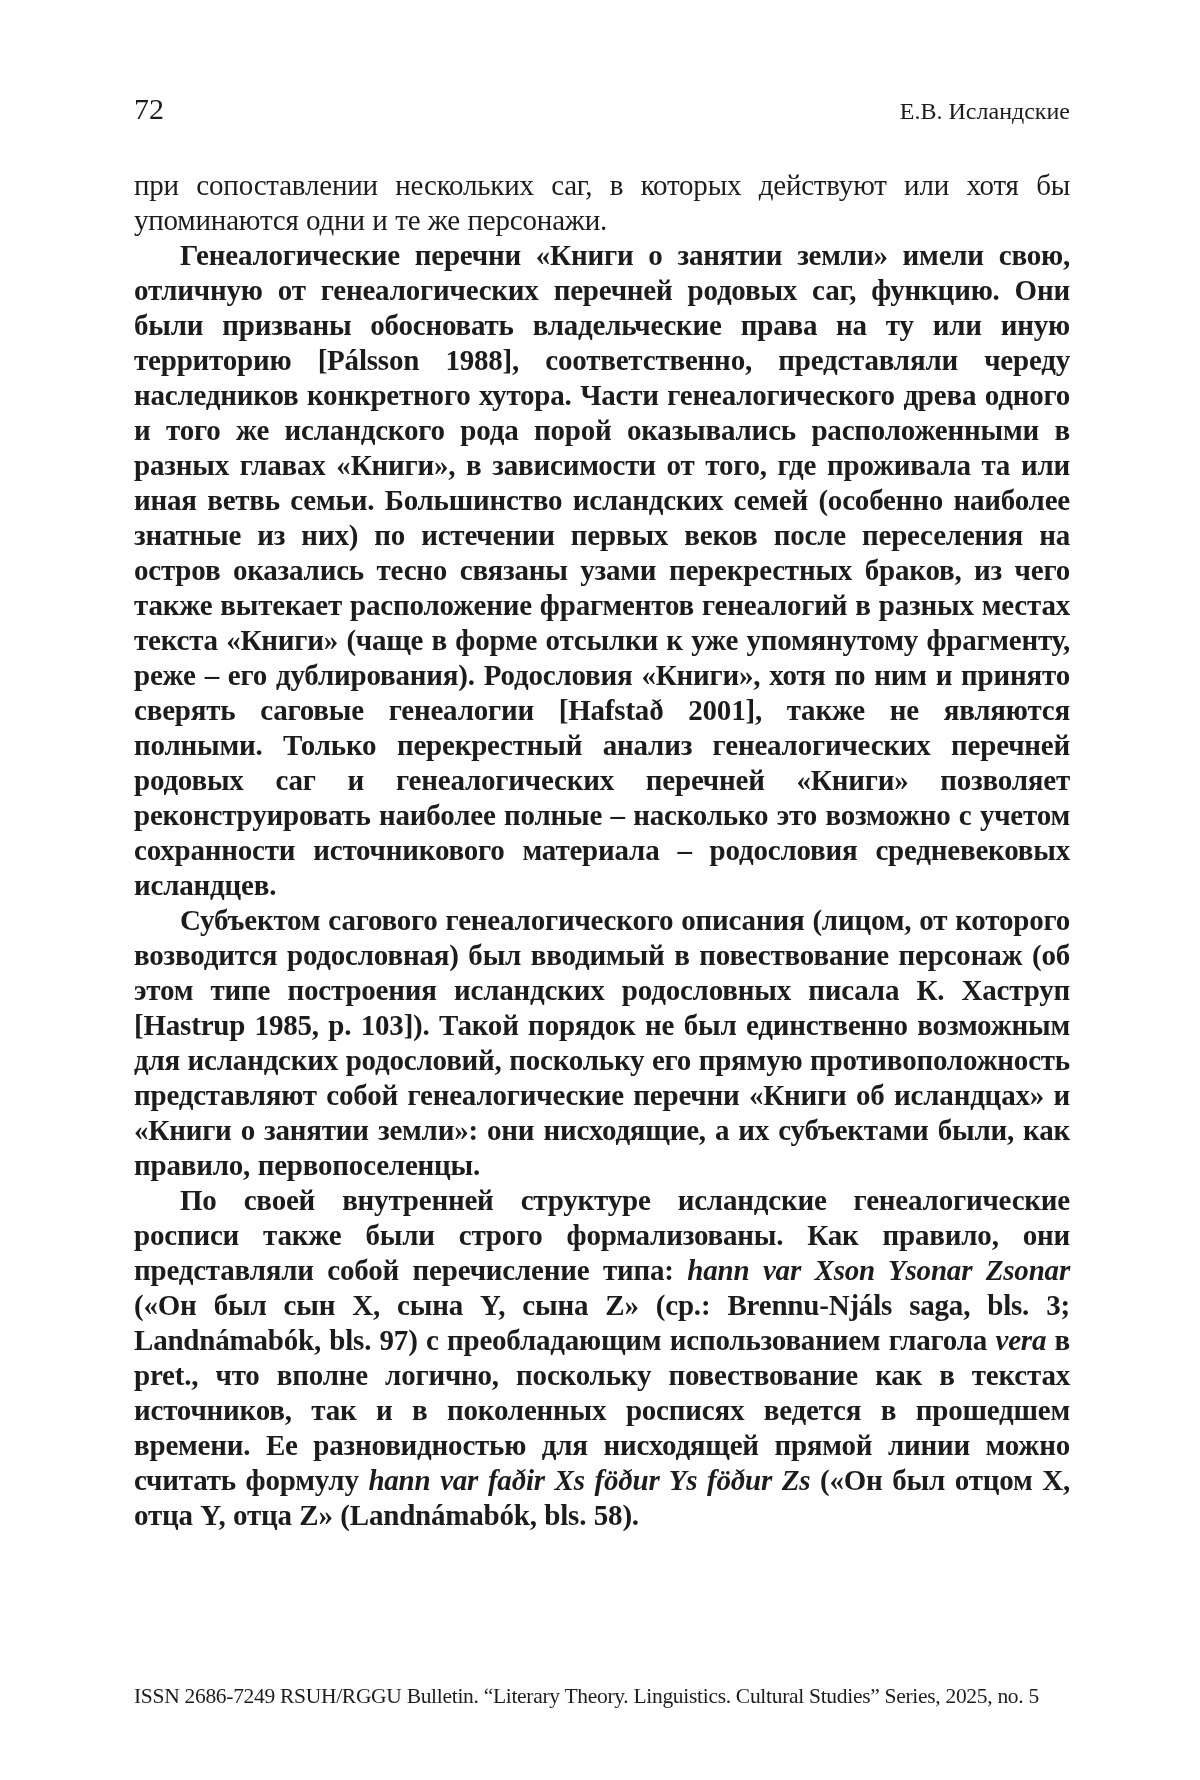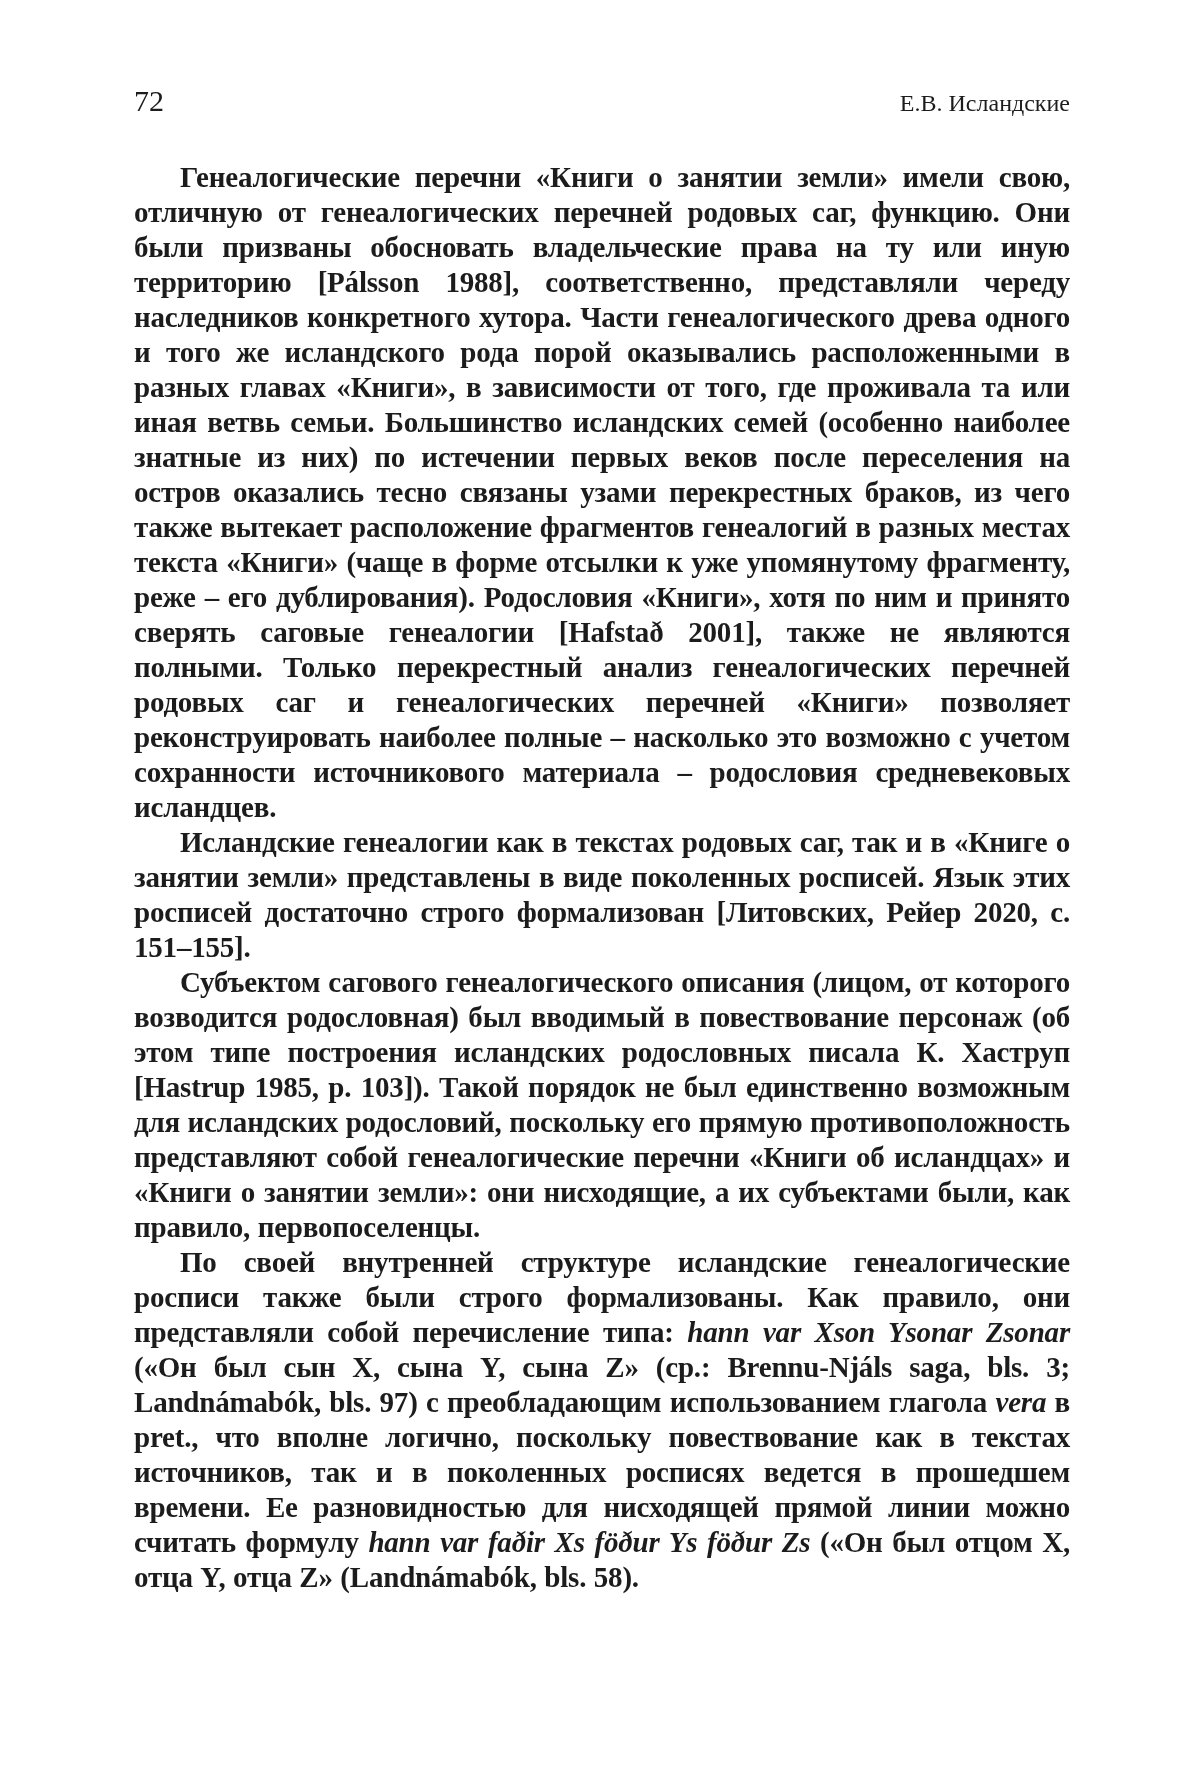--- a/index.html
+++ b/index.html
@@ -4,21 +4,21 @@
 <style>
   html, body {
     margin: 0;
     padding: 0;
     background: #ffffff;
   }
   .page {
     position: relative;
     width: 1200px;
     height: 1764px;
-    margin: 4px auto;
+    margin: 12px auto;
     box-sizing: border-box;
     background: #ffffff;
     color: #1c1c1c;
     font-family: "Liberation Serif", "DejaVu Serif", serif;
     padding: 82px 130px 0 134px;
     overflow: hidden;
   }
   .header {
     display: flex;
     justify-content: space-between;
@@ -65,20 +65,21 @@
 <body>
 
 <div class="page">
 
   <div class="header">
     <span class="page-number">72</span>
     <span class="author">Е.В. Исландские</span>
   </div>
 
   <div class="body-text" id="body-text">
+      <p><span>при сопоставлении нескольких саг, в которых действуют или хотя бы упоминаются одни и те же персонажи.</span></p>
       <p class="indent"><span>Генеалогические перечни «Книги о занятии земли» имели свою, отличную от генеалогических перечней родовых саг, функцию. Они были призваны обосновать владельческие права на ту или иную территорию [Pálsson 1988], соответственно, представляли череду наследников конкретного хутора. Части генеалогического древа одного и того же исландского рода порой оказывались расположенными в разных главах «Книги», в зависимости от того, где проживала та или иная ветвь семьи. Большинство исландских семей (особенно наиболее знатные из них) по истечении первых веков после переселения на остров оказались тесно связаны узами перекрестных браков, из чего также вытекает расположение фрагментов генеалогий в разных местах текста «Книги» (чаще в форме отсылки к уже упомянутому фрагменту, реже – его дублирования). Родословия «Книги», хотя по ним и принято сверять саговые генеалогии [Hafstað 2001], также не являются полными. Только перекрестный анализ генеалогических перечней родовых саг и генеалогических перечней «Книги» позволяет реконструировать наиболее полные – насколько это возможно с учетом сохранности источникового материала – родословия средневековых исландцев.</span></p>
-      <p class="indent"><span>Исландские генеалогии как в текстах родовых саг, так и в «Книге о занятии земли» представлены в виде поколенных росписей. Язык этих росписей достаточно строго формализован [Литовских, Рейер 2020, с. 151–155].</span></p>
       <p class="indent"><span>Субъектом сагового генеалогического описания (лицом, от которого возводится родословная) был вводимый в повествование персонаж (об этом типе построения исландских родословных писала К. Хаструп [Hastrup 1985, p. 103]). Такой порядок не был единственно возможным для исландских родословий, поскольку его прямую противоположность представляют собой генеалогические перечни «Книги об исландцах» и «Книги о занятии земли»: они нисходящие, а их субъектами были, как правило, первопоселенцы.</span></p>
       <p class="indent"><span>По своей внутренней структуре исландские генеалогические росписи также были строго формализованы. Как правило, они представляли собой перечисление типа: </span><span class="italic">hann var Xson Ysonar Zsonar</span><span> («Он был сын X, сына Y, сына Z» (ср.: Brennu-Njáls saga, bls. 3; Landnámabók, bls. 97) с преобладающим использованием глагола </span><span class="italic">vera</span><span> в pret., что вполне логично, поскольку повествование как в текстах источников, так и в поколенных росписях ведется в прошедшем времени. Ее разновидностью для нисходящей прямой линии можно считать формулу </span><span class="italic">hann var faðir Xs föður Ys föður Zs</span><span> («Он был отцом X, отца Y, отца Z» (Landnámabók, bls. 58).</span></p>
     </div>
 
+  <div class="footer">ISSN 2686-7249  RSUH/RGGU Bulletin. “Literary Theory. Linguistics. Cultural Studies” Series, 2025, no. 5</div>
 
 </div>
 
 </body></html>

